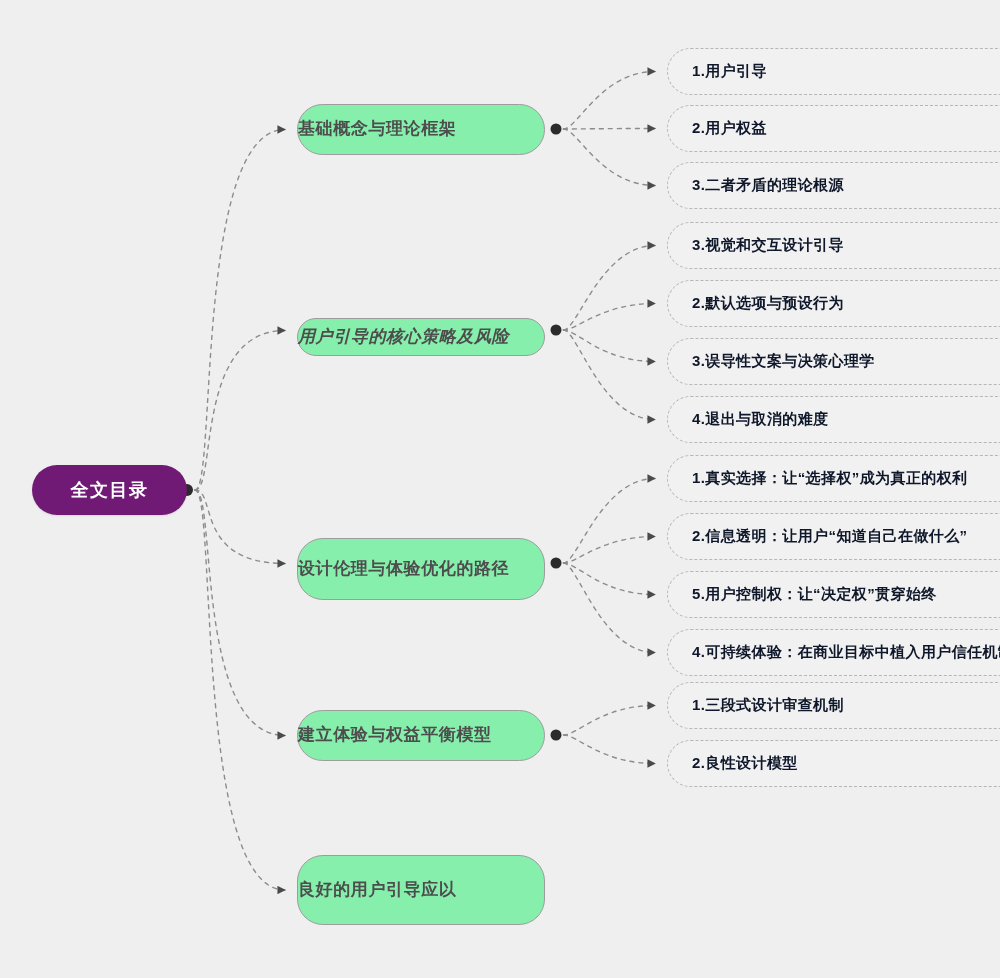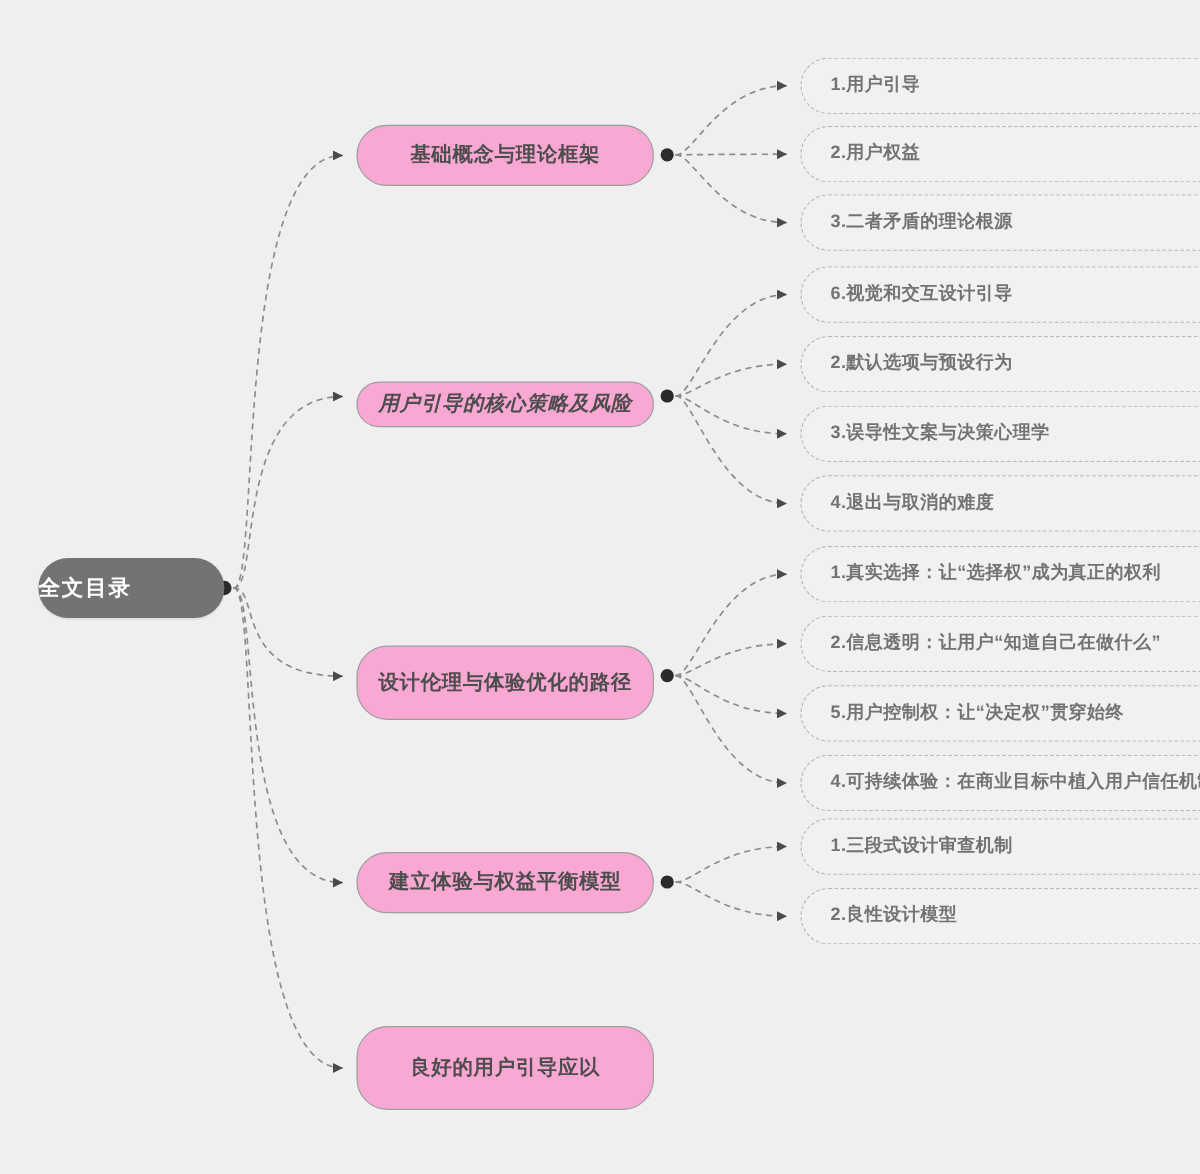--- a/index.html
+++ b/index.html
@@ -27,42 +27,42 @@
     width: 1000px;
     height: 978px;
     pointer-events: none;
   }
 
   
   .root-node {
     position: absolute;
     display: flex;
     align-items: center;
-    justify-content: flex-start;
-    background: #737373;
+    justify-content: center;
+    background: #701a75;
     border-radius: 26px;
     box-shadow: 0 1px 2px rgba(0,0,0,0.10);
     box-sizing: border-box;
   }
   .root-node .node-text {
     color: #ffffff;
     font-size: 18px;
     font-weight: 700;
     letter-spacing: 1.5px;
     line-height: 1.35;
     white-space: nowrap;
   }
 
   
   .branch-node {
     position: absolute;
     display: flex;
     align-items: center;
-    justify-content: center;
-    background: #f9a8d4;
+    justify-content: flex-start;
+    background: #86efac;
     border: 1px solid #9d9d9d;
     border-radius: 26px;
     box-sizing: border-box;
     text-align: center;
   }
   .branch-node .node-text {
     color: #4d4d4d;
     font-size: 17px;
     font-weight: 700;
     letter-spacing: 0.6px;
@@ -78,21 +78,21 @@
     background: #f1f1f1;
     border: 1px dashed #b6b6b6;
     border-top-left-radius: 24px;
     border-bottom-left-radius: 24px;
     border-top-right-radius: 0;
     border-bottom-right-radius: 0;
     padding-left: 24px;
     padding-right: 16px;
   }
   .leaf-node .node-text {
-    color: #737373;
+    color: #0f172a;
     font-size: 15px;
     font-weight: 600;
     letter-spacing: 0.4px;
     line-height: 1.5;
     white-space: nowrap;
   }
 
   .line2 { display: block; }
 </style>
 </head>
@@ -149,21 +149,21 @@
       <div class="leaf-node" style="left: 667px; top: 105px; width: 420px; height: 47px;">
         <span class="node-text">2.用户权益</span>
       </div>
       <div class="leaf-node" style="left: 667px; top: 162px; width: 420px; height: 47px;">
         <span class="node-text">3.二者矛盾的理论根源</span>
       </div>
       <div class="branch-node" style="left: 297px; top: 318px; width: 248px; height: 38px; font-style: italic;">
         <span class="node-text">用户引导的核心策略及风险</span>
       </div>
       <div class="leaf-node" style="left: 667px; top: 222px; width: 420px; height: 47px;">
-        <span class="node-text">6.视觉和交互设计引导</span>
+        <span class="node-text">3.视觉和交互设计引导</span>
       </div>
       <div class="leaf-node" style="left: 667px; top: 280px; width: 420px; height: 47px;">
         <span class="node-text">2.默认选项与预设行为</span>
       </div>
       <div class="leaf-node" style="left: 667px; top: 338px; width: 420px; height: 47px;">
         <span class="node-text">3.误导性文案与决策心理学</span>
       </div>
       <div class="leaf-node" style="left: 667px; top: 396px; width: 420px; height: 47px;">
         <span class="node-text">4.退出与取消的难度</span>
       </div>

